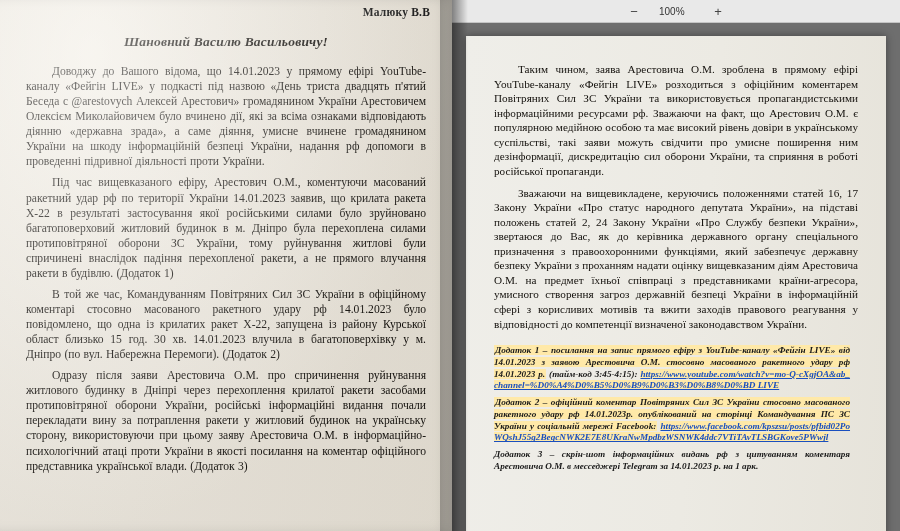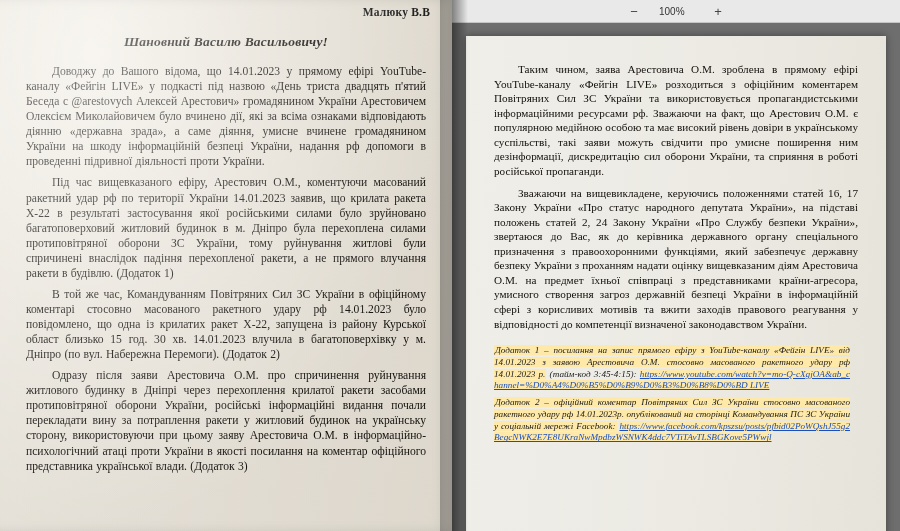--- a/index.html
+++ b/index.html
@@ -143,20 +143,21 @@
   .attachments {
     margin-top: 14px;
     font-style: italic;
     font-size: 9.2px;
     line-height: 1.28;
     text-align: justify;
     color: #1a1a1a;
   }
   .attachments p {
     margin: 0 8px 5px 0;
+    font-weight: bold;
   }
   .hl {
     background: #ffe9a8;
     padding: 0 1px;
   }
   .lnk-hl {
     color: #1a4fbf;
     text-decoration: underline;
     background: #ffe9a8;
     word-break: break-all;
@@ -213,19 +214,22 @@
         <div class="attachments">
           <p>
             <span class="hl">Додаток 1 – посилання на запис прямого ефіру з YouTube-каналу «Фейгін LIVE» від 14.01.2023 з заявою Арестовича О.М. стосовно масованого ракетного удару рф 14.01.2023 р.</span>
             <span>(тайм-код  3:45-4:15):</span>
             <span class="lnk-hl">https://www.youtube.com/watch?v=mo-Q-cXgjOA&amp;ab_channel=%D0%A4%D0%B5%D0%B9%D0%B3%D0%B8%D0%BD LIVE</span>
           </p>
           <p>
             <span class="hl">Додаток 2 – офіційний коментар Повітряних Сил ЗС України стосовно масованого ракетного удару рф 14.01.2023р. опублікований на сторінці Командування ПС ЗС України у соціальній мережі Facebook:</span>
             <span class="lnk-hl">https://www.facebook.com/kpszsu/posts/pfbid02PoWQshJ55g2BegcNWK2E7E8UKraNwMpdbzWSNWK4ddc7VTiTAvTLSBGKove5PWwjl</span>
           </p>
+          <p>
+            <span>Додаток 3 – скрін-шот інформаційних видань рф з цитуванням коментаря Арестовича О.М. в месседжері Telegram за 14.01.2023 р. на 1 арк.</span>
+          </p>
         </div>
       </div>
     </div>
   </div>
 
   <div class="edge-shadow"></div>
 </div>
 
 </body></html>

